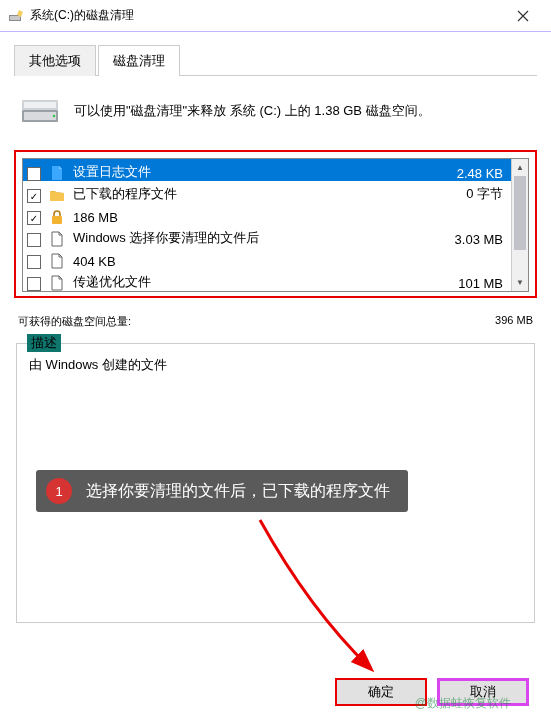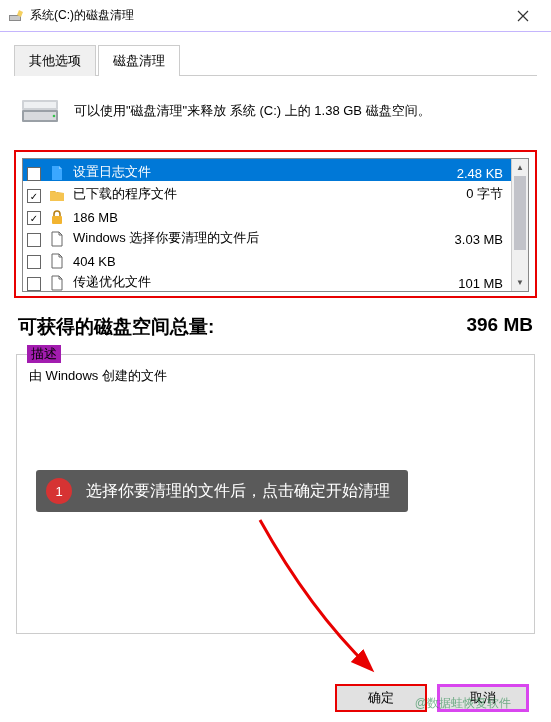--- a/index.html
+++ b/index.html
@@ -29,31 +29,31 @@
 .file-row.selected { background: #0078d7; color: #fff; }
 .file-row .cb { width: 14px; height: 14px; border: 1px solid #666; background: #fff; display: flex; align-items: center; justify-content: center; font-size: 10px; color: #000; flex-shrink: 0; }
 .file-row .fi { width: 16px; height: 16px; flex-shrink: 0; }
 .file-row .label { flex: 1; white-space: nowrap; overflow: hidden; }
 .file-row .size { white-space: nowrap; padding-right: 4px; }
 .scrollbar { width: 17px; background: #f0f0f0; border-left: 1px solid #ccc; display: flex; flex-direction: column; }
 .scrollbar .btn { height: 17px; background: #f0f0f0; display: flex; align-items: center; justify-content: center; font-size: 8px; color: #555; }
 .scrollbar .track { flex: 1; position: relative; }
 .scrollbar .thumb { position: absolute; top: 0; left: 2px; right: 2px; height: 75%; background: #c2c3c9; }
 
-.total-row { display: flex; justify-content: space-between; padding: 6px 4px 0 4px; font-size: 19px; font-weight: bold; }
+.total-row { display: flex; justify-content: space-between; padding: 6px 4px 0 4px; font-size: 11px; }
 
 .desc-group { border: 1px solid #ccc; margin: 14px 2px 0 2px; padding: 12px 12px 60px 12px; position: relative; height: 280px; }
-.desc-group .legend { position: absolute; top: -10px; left: 10px; background: #a21caf; padding: 0 4px; font-size: 13px; }
+.desc-group .legend { position: absolute; top: -10px; left: 10px; background: #0f766e; padding: 0 4px; font-size: 13px; }
 
 .callout { position: absolute; left: 36px; top: 470px; display: flex; align-items: center; background: #5a5a5a; color: #fff; height: 42px; border-radius: 3px; padding: 0 18px 0 0; font-size: 16px; }
 .callout .num { width: 26px; height: 26px; border-radius: 50%; background: #d63333; color: #fff; display: flex; align-items: center; justify-content: center; margin: 0 14px 0 10px; font-size: 13px; }
 
 .arrow-svg { position: absolute; left: 250px; top: 500px; pointer-events: none; }
 
-.buttons { position: absolute; bottom: 10px; right: 22px; display: flex; gap: 10px; }
+.buttons { position: absolute; bottom: 16px; right: 22px; display: flex; gap: 10px; }
 .buttons button { width: 92px; height: 28px; background: #e1e1e1; border: 3px solid #d946ef; cursor: pointer; font-size: 13px; font-family: inherit; }
 .buttons button.primary { border: 2px solid #e80000; }
 
 .watermark { position: absolute; bottom: 10px; right: 40px; color: #15803d; font-size: 12px; opacity: 0.55; pointer-events: none; }
 </style>
 </head>
 <body>
 
 <div class="titlebar">
   <svg class="icon" viewBox="0 0 16 16">
@@ -160,21 +160,21 @@
 
   <div class="desc-group">
     <span class="legend">描述</span>
     <div>由 Windows 创建的文件</div>
   </div>
 
 </div>
 
 <div class="callout">
   <div class="num">1</div>
-  <span>选择你要清理的文件后，点击确定开始清理</span>
+  <span>选择你要清理的文件后，已下载的程序文件</span>
 </div>
 
 <svg class="arrow-svg" width="180" height="190">
   <defs>
       <marker id="ah" markerWidth="10" markerHeight="10" refX="6" refY="3" orient="auto">
         <path d="M0,0 L8,3 L0,6 Z" fill="#e80000"></path>
       </marker>
     </defs>
   <path d="M10,20 Q60,110 120,168" stroke="#e80000" stroke-width="3" fill="none" marker-end="url(#ah)"></path>
 </svg>

